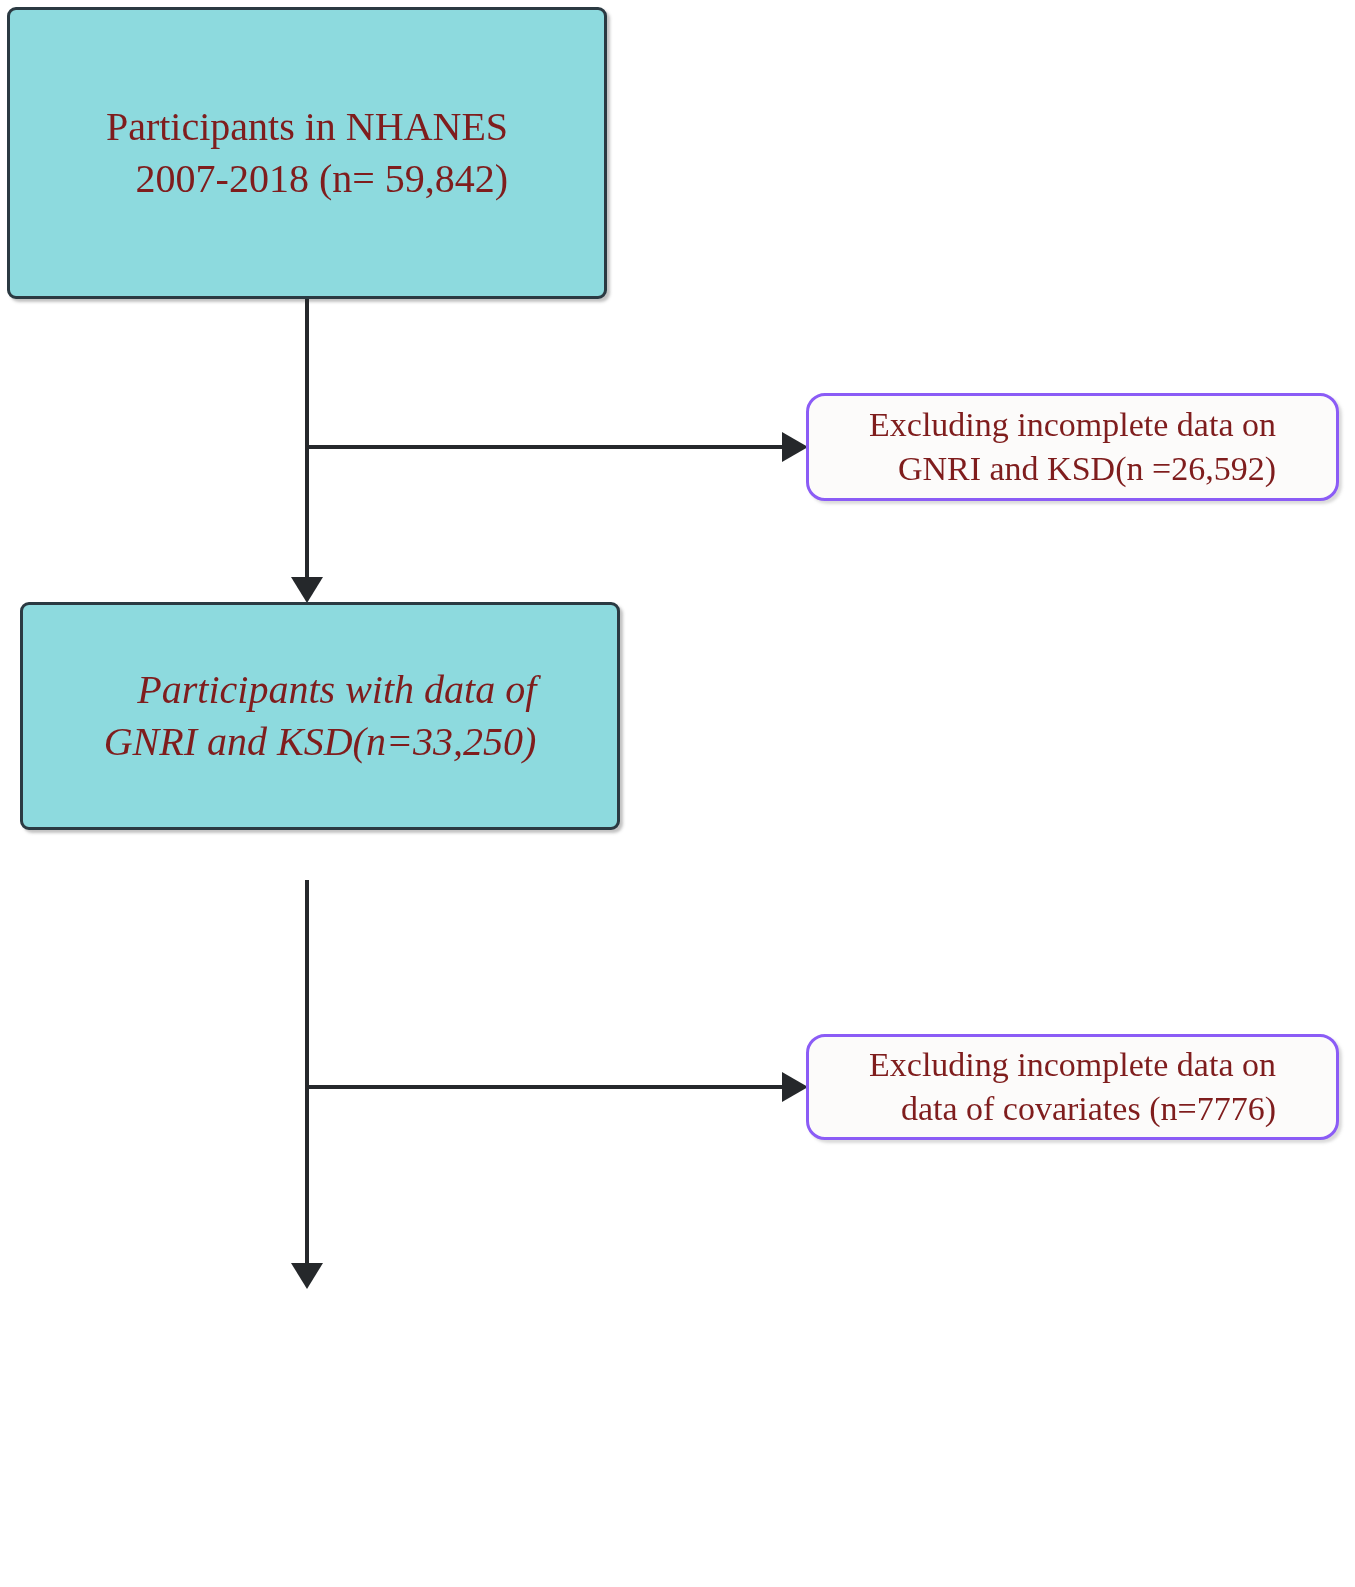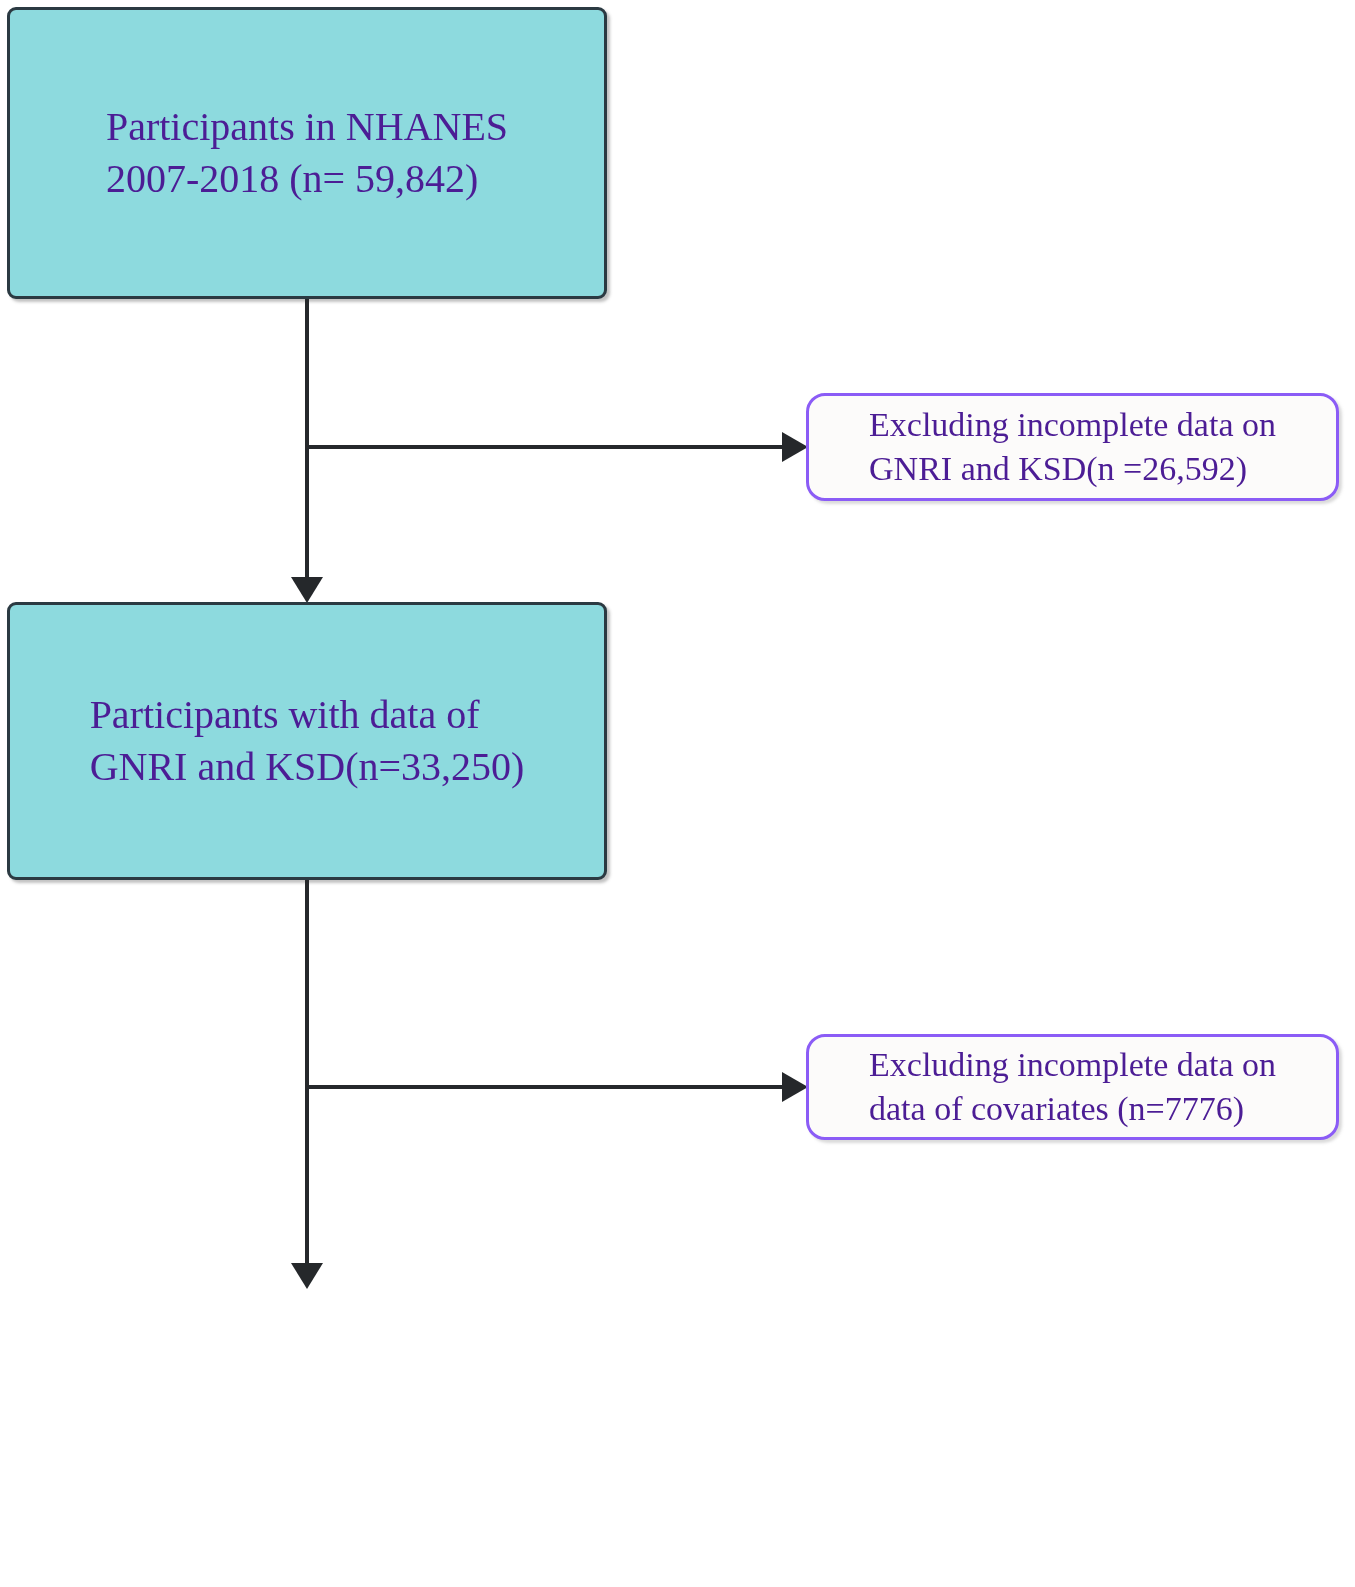--- a/index.html
+++ b/index.html
@@ -16,22 +16,22 @@
     height: 1587px;
     background: #ffffff;
     overflow: hidden;
   }
   .node {
     position: absolute;
     box-sizing: border-box;
     display: flex;
     align-items: center;
     justify-content: center;
-    text-align: left;
-    color: #4c1d95;
+    text-align: right;
+    color: #7f1d1d;
   }
   .node-main {
     background: #8ddade;
     border: 3px solid #2b3a42;
     border-radius: 9px;
     box-shadow: 3px 3px 3px rgba(120,120,120,0.45);
   }
   .node-exclusion {
     background: #fcfbfa;
     border: 3px solid #8b5cf6;
@@ -45,21 +45,21 @@
     white-space: pre-line;
   }
   .label-main {
     font-size: 40px;
   }
   .label-exclusion {
     font-size: 34px;
   }
   
   #box-cohort-initial { left: 7px;  top: 7px;    width: 600px; height: 292px; }
-  #box-cohort-gnri    { left: 7px;  top: 602px;  width: 600px; height: 278px; }
+  #box-cohort-gnri    { left: 20px;  top: 602px;  width: 600px; height: 228px; font-style: italic; }
   #box-cohort-final   { left: 7px;  top: 1288px; width: 600px; height: 292px; }
   #box-exclusion-1    { left: 806px; top: 393px;  width: 533px; height: 108px; }
   #box-exclusion-2    { left: 806px; top: 1034px; width: 533px; height: 106px; }
 
   
   .conn {
     position: absolute;
     background: #25282b;
   }
   .conn-v { width: 4px; }

